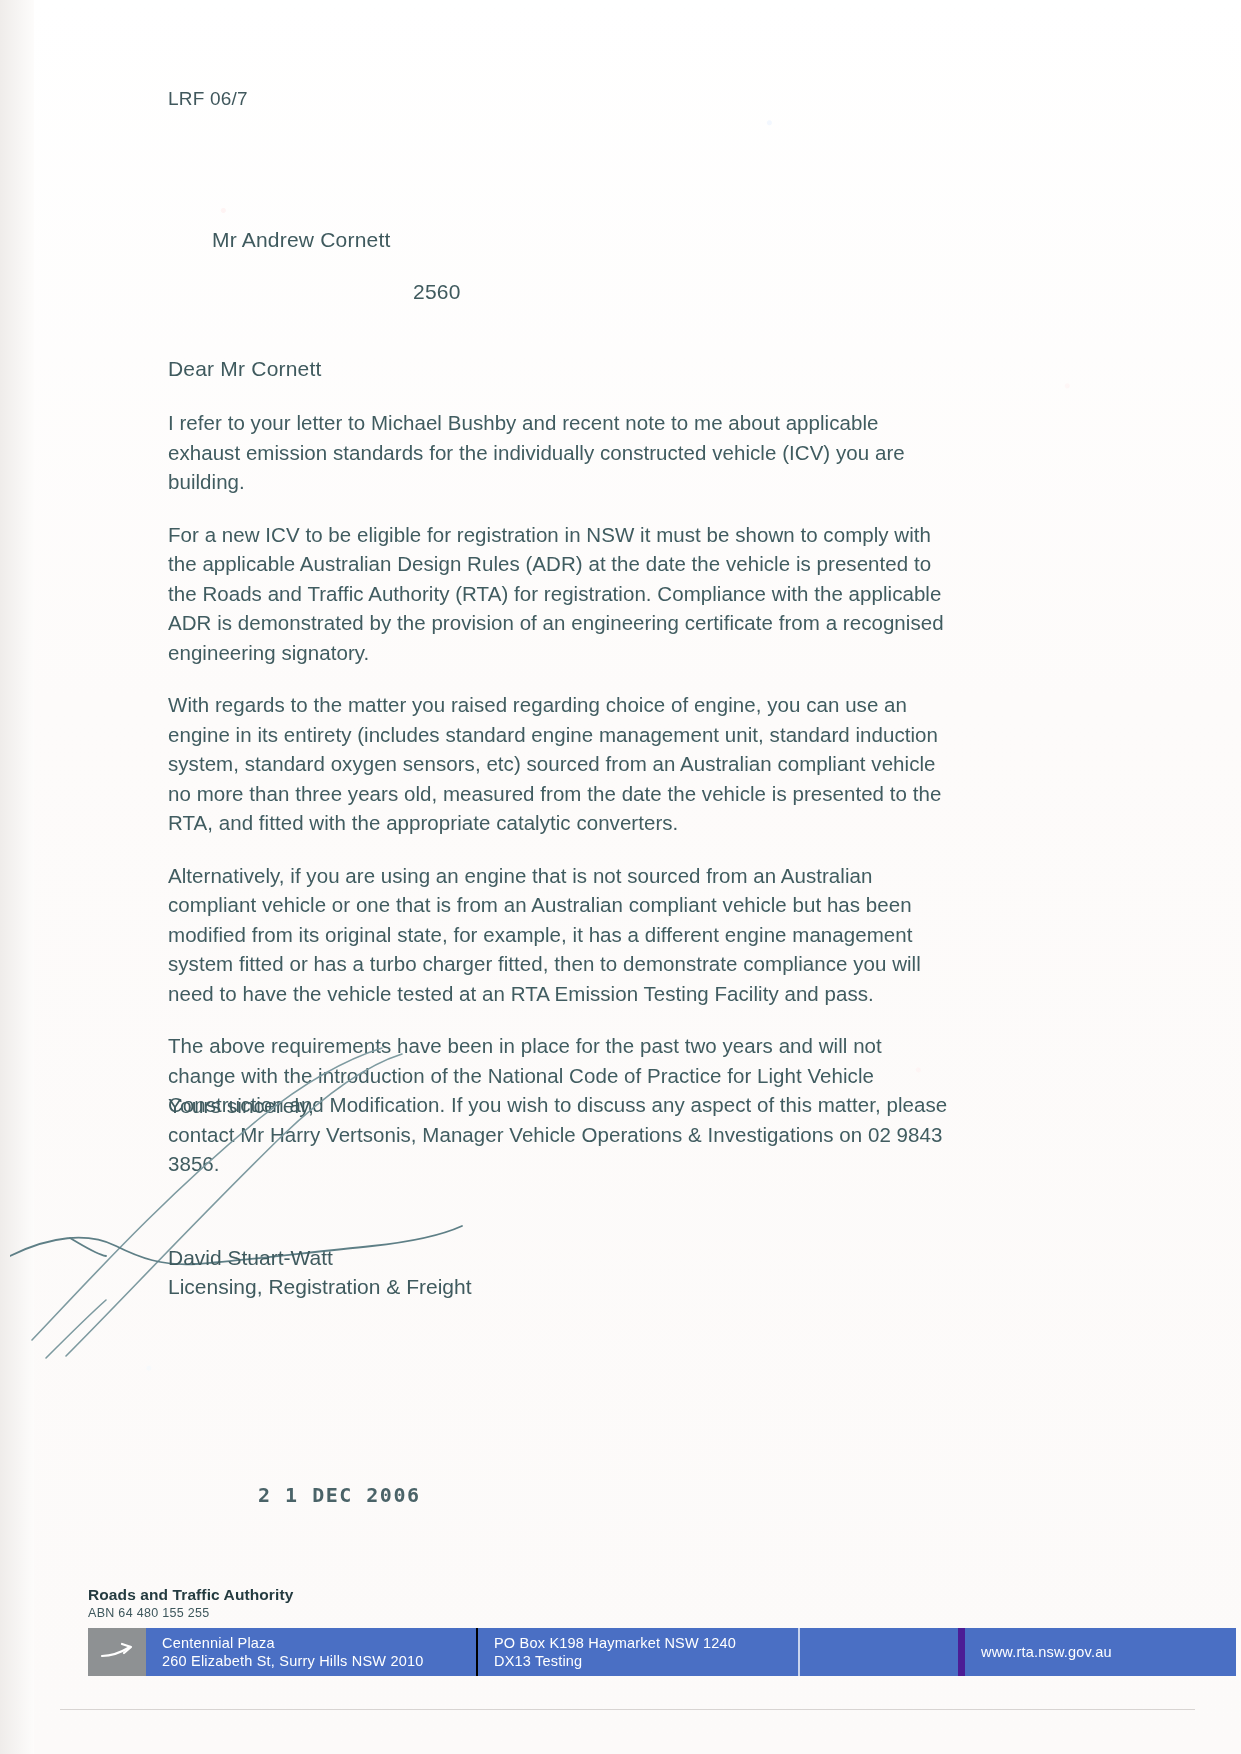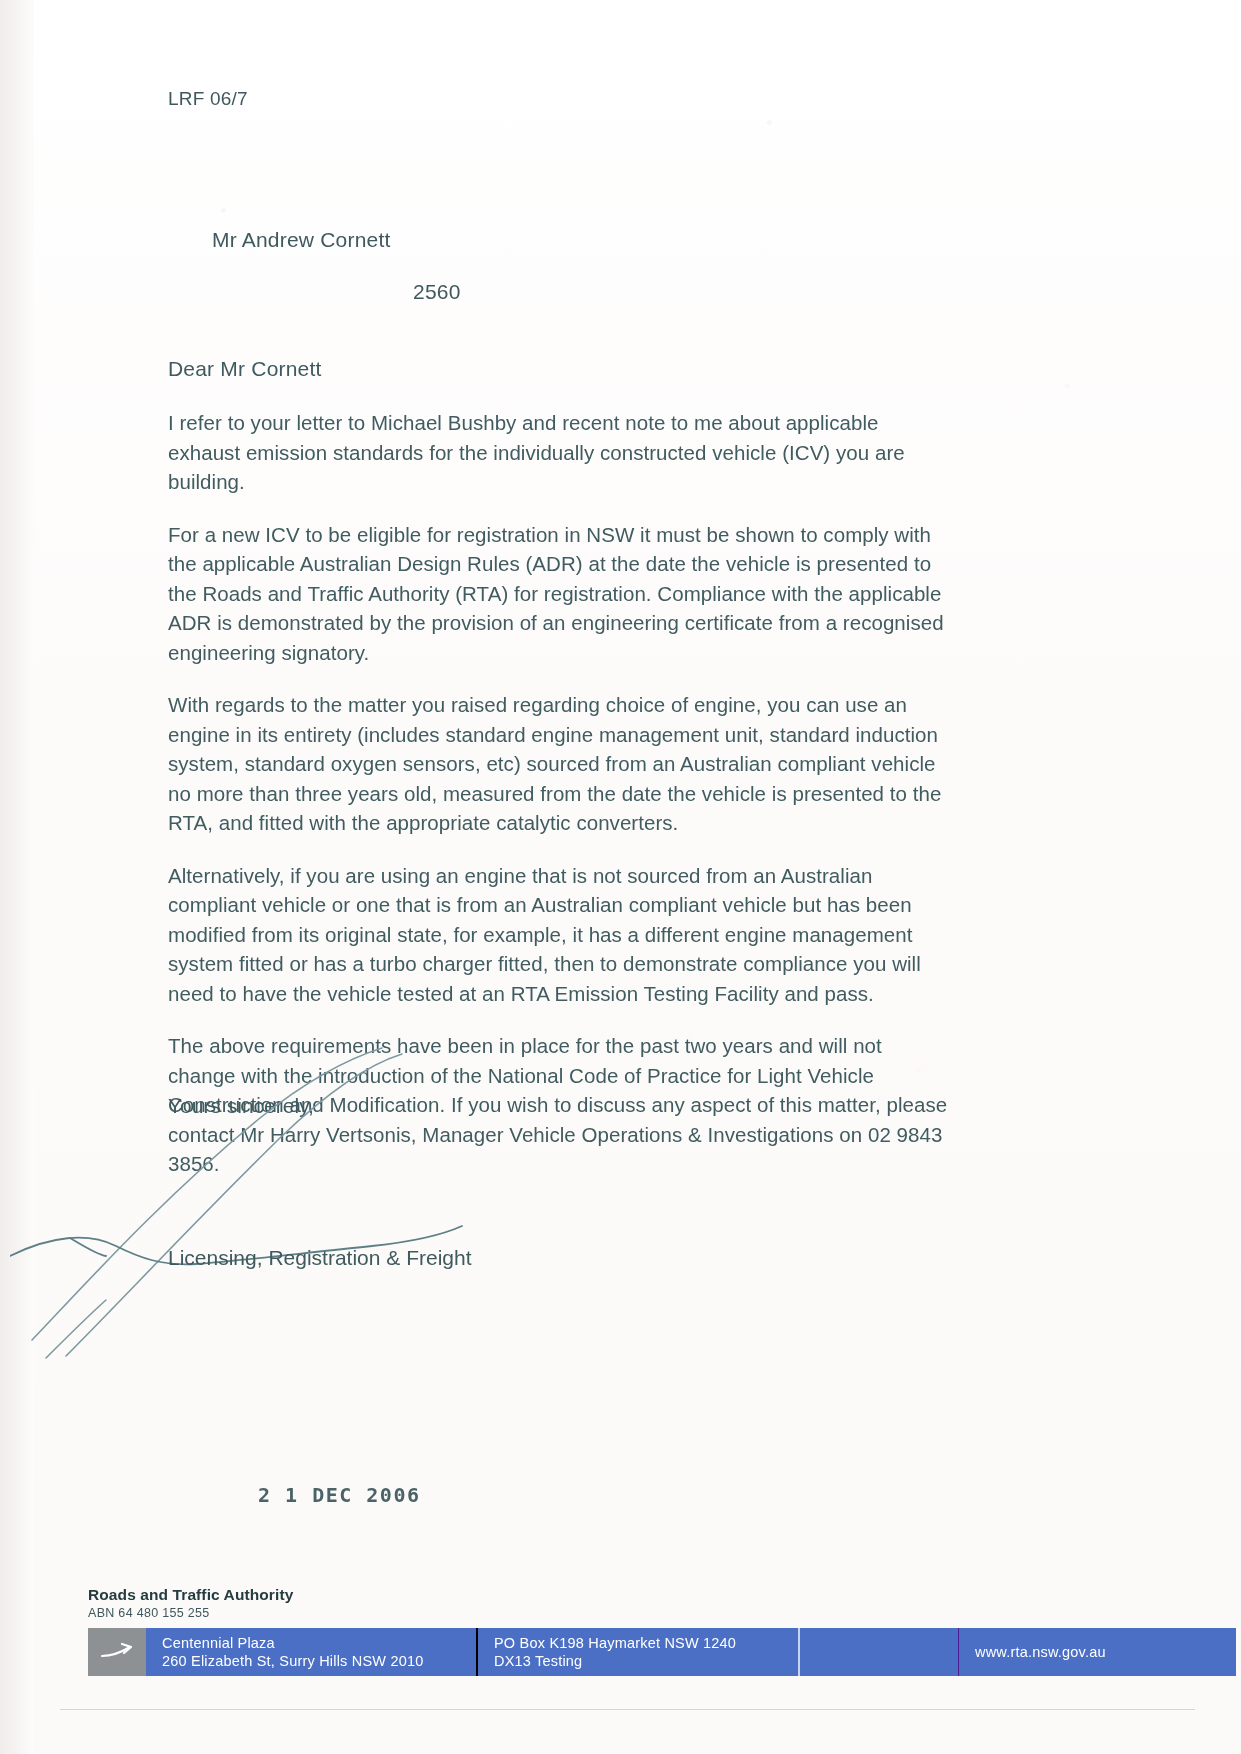--- a/index.html
+++ b/index.html
@@ -194,21 +194,21 @@
     font-size: 14.5px;
     line-height: 18px;
     letter-spacing: .2px;
     white-space: nowrap;
   }
   .bar-cell.addr { width: 300px; }
   .bar-cell.post { width: 290px; border-left: 2px solid #000000; }
   .bar-cell.spacer { width: 128px; border-left: 2px solid #c9d4ee; }
   .bar-cell.web {
     flex: 1 1 auto;
-    border-left: 1px solid #4c1d95;
+    border-left: 7px solid #4c1d95;
     justify-content: center;
   }
   .bar-cell.web span { display: block; }
 
   .edge-line {
     position: absolute;
     left: 60px;
     right: 46px;
     top: 1709px;
     height: 1px;
@@ -253,20 +253,21 @@
       <path d="M56 316 C 110 262, 190 176, 272 96 C 320 50, 360 24, 392 14"></path>
       <path d="M36 318 C 54 300, 78 276, 96 260"></path>
     </g>
     <g fill="none" stroke="#5e7f86" stroke-width="1.8" stroke-linecap="round">
       <path d="M0 216 C 40 196, 78 192, 106 206 C 130 218, 152 226, 186 224 C 240 220, 300 212, 362 206 C 400 202, 430 196, 452 186"></path>
       <path d="M60 198 C 74 206, 86 214, 96 216"></path>
     </g>
   </svg>
 
   <div class="sigblock">
+    <div>David Stuart-Watt</div>
     <div>Licensing, Registration &amp; Freight</div>
   </div>
 
   <div class="datestamp">2 1 DEC 2006</div>
 
   <div class="footer-org">Roads and Traffic Authority</div>
   <div class="footer-abn">ABN 64 480 155 255</div>
 
   <div class="footer-bar">
     <div class="arrow-box">

